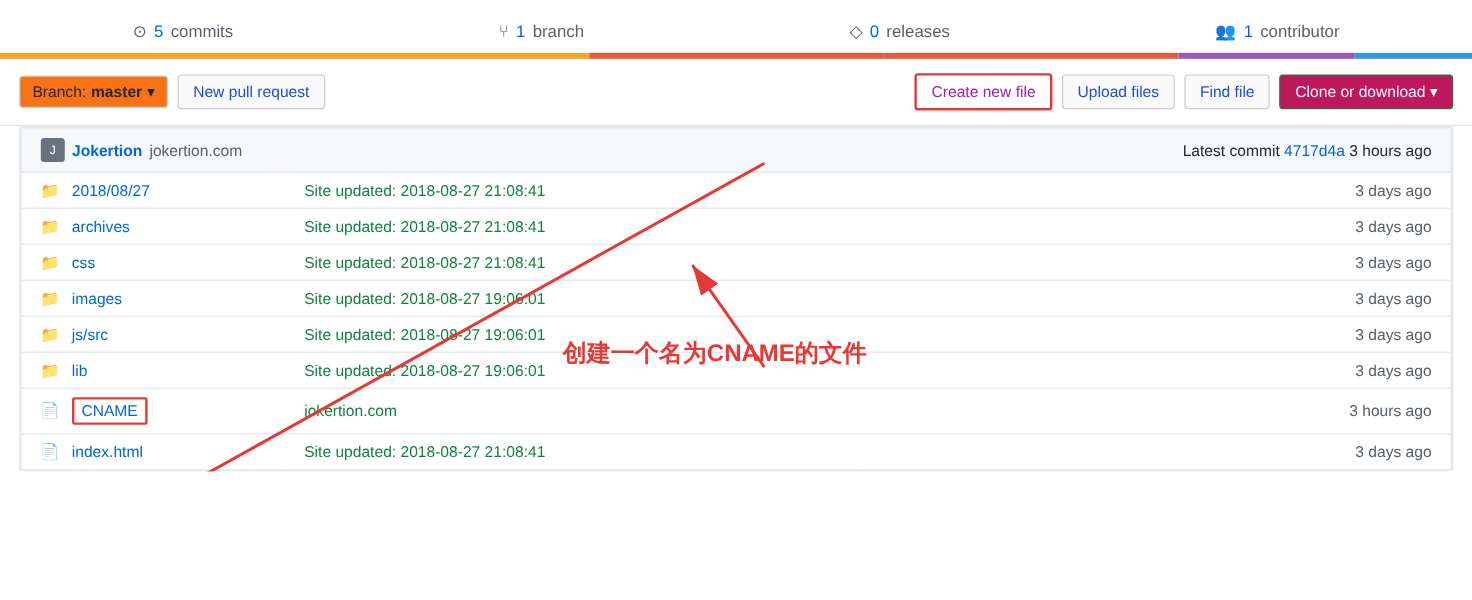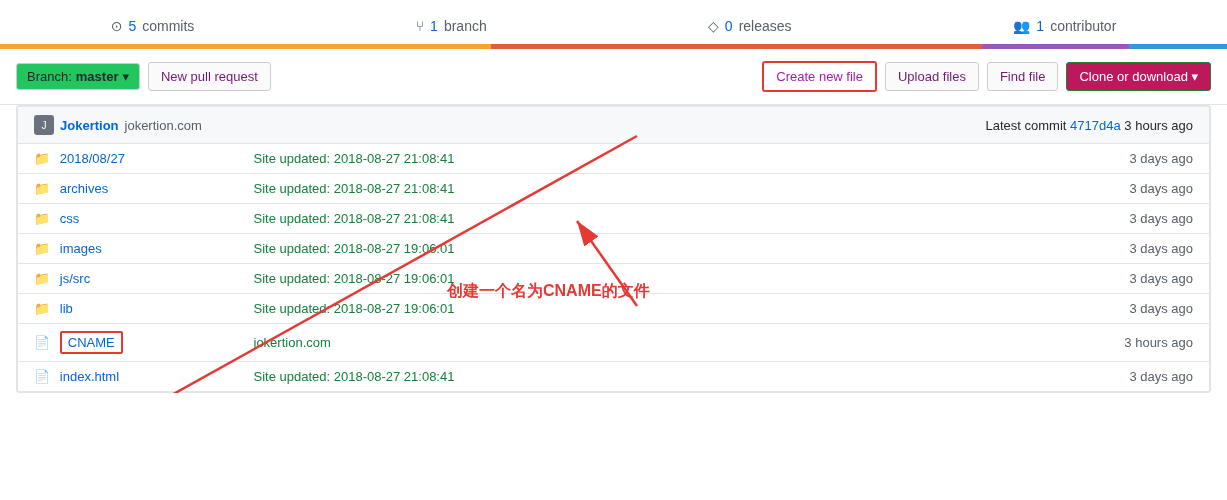--- a/index.html
+++ b/index.html
@@ -46,21 +46,21 @@
 
     .btn {
       display: inline-flex;
       align-items: center;
       padding: 6px 12px;
       font-size: 13px;
       border-radius: 3px;
       border: 1px solid #ccc;
       background: #fafafa;
       cursor: pointer;
-      color: #701a75;
+      color: #1d4ed8;
       gap: 4px;
     }
     .btn-green {
       background: #be185d;
       color: #fff;
       border-color: #1e7e34;
     }
 
     .btn-highlight {
       border: 2px solid #e53935;
@@ -69,21 +69,21 @@
     }
 
     .branch-selector {
       display: inline-flex;
       align-items: center;
       gap: 4px;
       padding: 5px 10px;
       font-size: 13px;
       border: 1px solid #ccc;
       border-radius: 3px;
-      background: #22c55e;
+      background: #f97316;
       cursor: pointer;
     }
 
     .file-table {
       width: 100%;
       border-collapse: collapse;
       border: 1px solid #e1e4e8;
     }
     .file-table tr {
       border-bottom: 1px solid #e1e4e8;
@@ -315,16 +315,16 @@
         <marker id="arrowhead" markerWidth="10" markerHeight="7" refX="10" refY="3.5" orient="auto">
           <polygon points="0 0, 10 3.5, 0 7" fill="#e53935"></polygon>
         </marker>
       </defs>
 
       <line x1="620" y1="30" x2="90" y2="325" stroke="#e53935" stroke-width="2.5" marker-end="url(#arrowhead)"></line>
 
       <line x1="620" y1="200" x2="560" y2="115" stroke="#e53935" stroke-width="2.5" marker-end="url(#arrowhead)"></line>
     </svg>
 
-    <div class="chinese-label" style="position:absolute; top:175px; left:430px; font-size:16px; font-weight:bold; color:#e53935; pointer-events:none;">创建一个名为CNAME的文件</div>
+    <div class="chinese-label" style="position:absolute; top:175px; left:452px; font-size:20px; font-weight:bold; color:#e53935; pointer-events:none;">创建一个名为CNAME的文件</div>
 
   </div>
 </div>
 
 </body></html>

